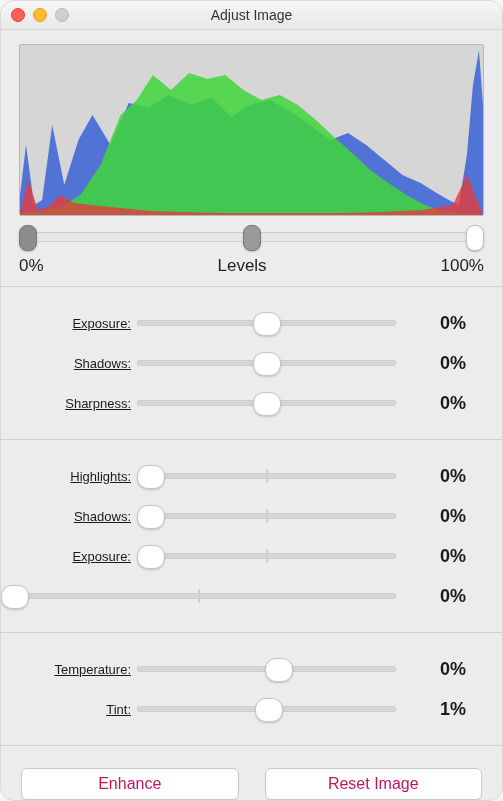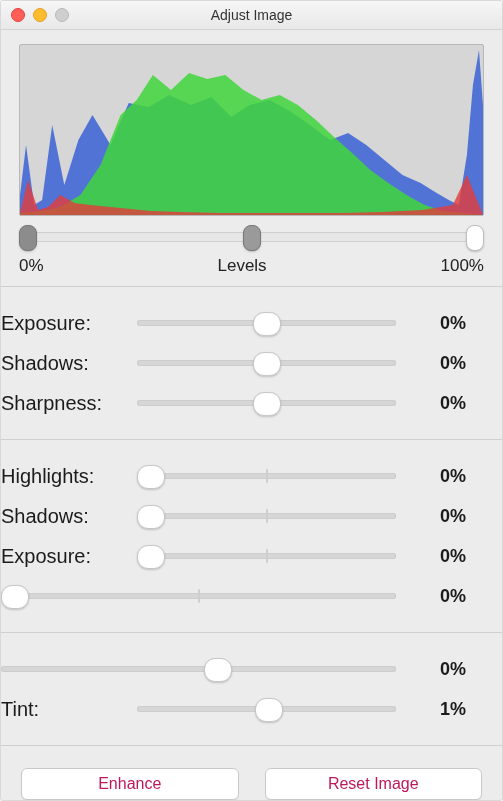--- a/index.html
+++ b/index.html
@@ -19,21 +19,21 @@
     font-family:-apple-system,BlinkMacSystemFont,"Helvetica Neue",Arial,sans-serif;
     font-size:17px;color:var(--text);
     -webkit-font-smoothing:antialiased;
   }
   .window{
     width:503px;height:801px;
     background:var(--panel);
     box-sizing:border-box;
     display:flex;flex-direction:column;
     border:1px solid #d9d9d9;
-    border-radius:3px;
+    border-radius:14px;
     overflow:hidden;
   }
   
   .titlebar{
     height:28px;min-height:28px;
     display:flex;align-items:center;
     position:relative;
     background:linear-gradient(#f6f6f6,#e8e8e8);
     border-bottom:1px solid #d4d4d4;
   }
@@ -78,21 +78,21 @@
     display:flex;justify-content:space-between;margin:4px 18px 0 18px;
     font-size:17px;color:#222;
   }
   .divider{height:1px;background:var(--divider);margin:10px 0}
   
   .group{padding:6px 18px 6px 0}
   .row{
     display:flex;align-items:center;height:40px;
   }
   .row .label{
-    width:130px;padding-right:6px;font-size:20px;
+    width:130px;text-align:right;padding-right:6px;font-size:13px;text-decoration:underline;
   }
   .row .slider{
     flex:1;position:relative;height:24px;
   }
   .row .slider .track{
     position:absolute;left:0;right:0;top:9px;height:6px;border-radius:4px;
     background:var(--groove);
     box-shadow:inset 0 0 0 1px #cdcdcd;
   }
   .row .slider .tick{
@@ -222,20 +222,21 @@
             <div class="track"></div>
             <div class="tick"></div>
             <div class="thumb" style="left: 0%; transform: translateX(0px);"></div>
           </div>
           <div class="value">0%</div>
         </div>
       </div>
     <div class="divider"></div>
     <div class="group" id="group3">
         <div class="row">
+          <div class="label">Temperature:</div>
           <div class="slider">
             <div class="track"></div>
             <div class="thumb" style="left: 55%;"></div>
           </div>
           <div class="value">0%</div>
         </div>
         <div class="row">
           <div class="label">Tint:</div>
           <div class="slider">
             <div class="track"></div>

